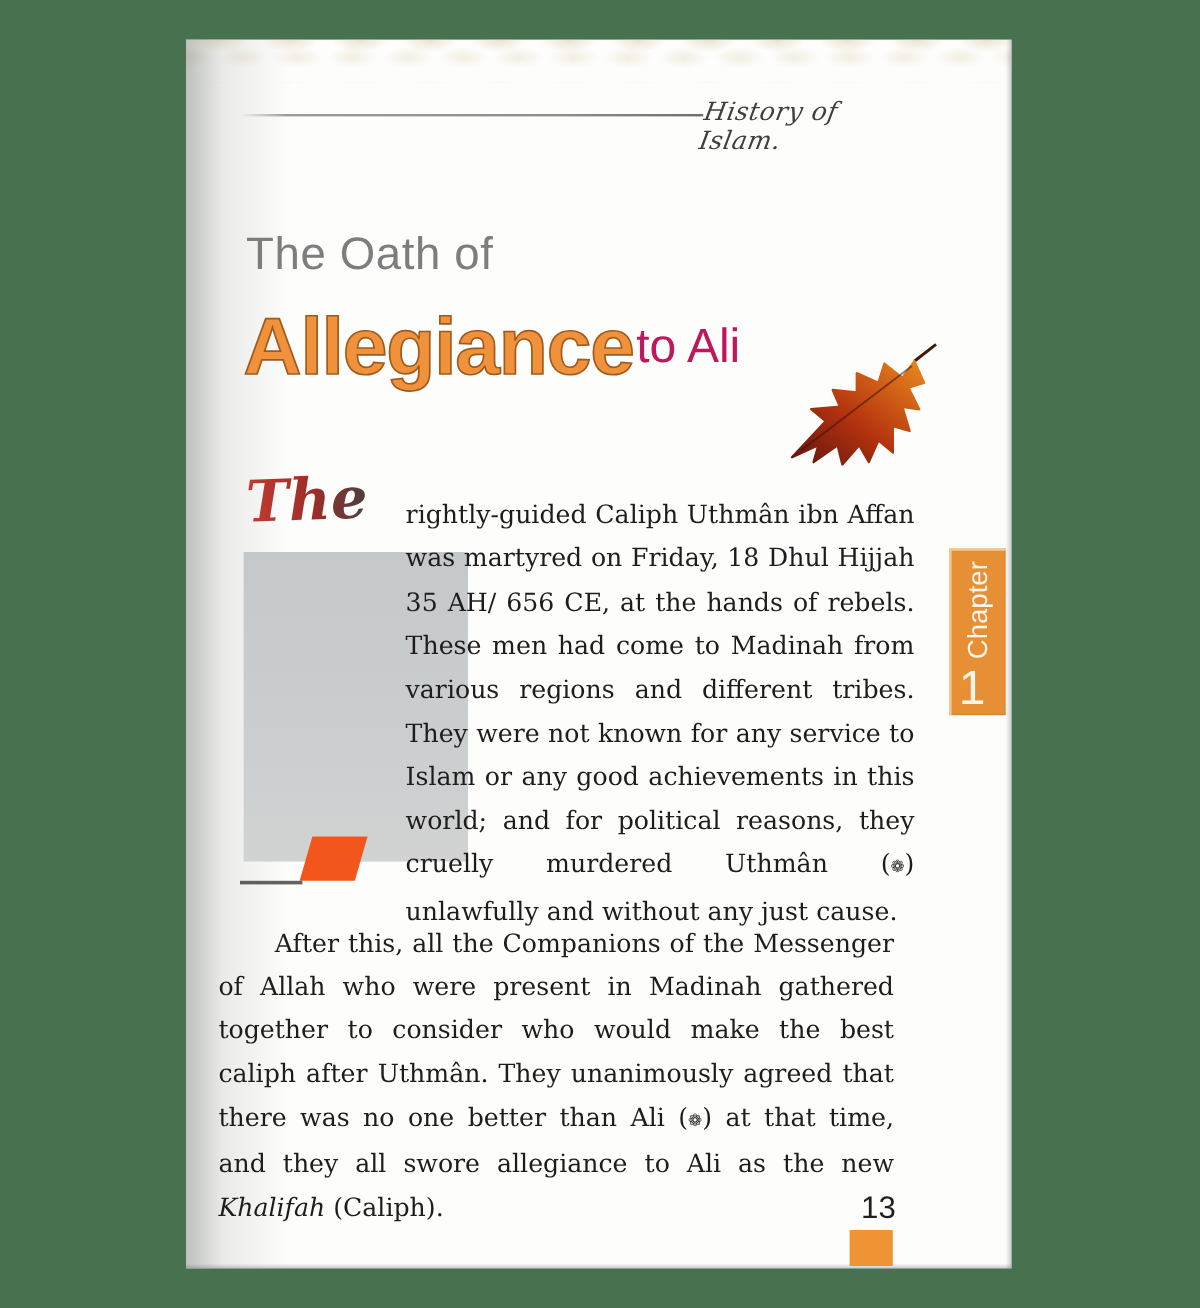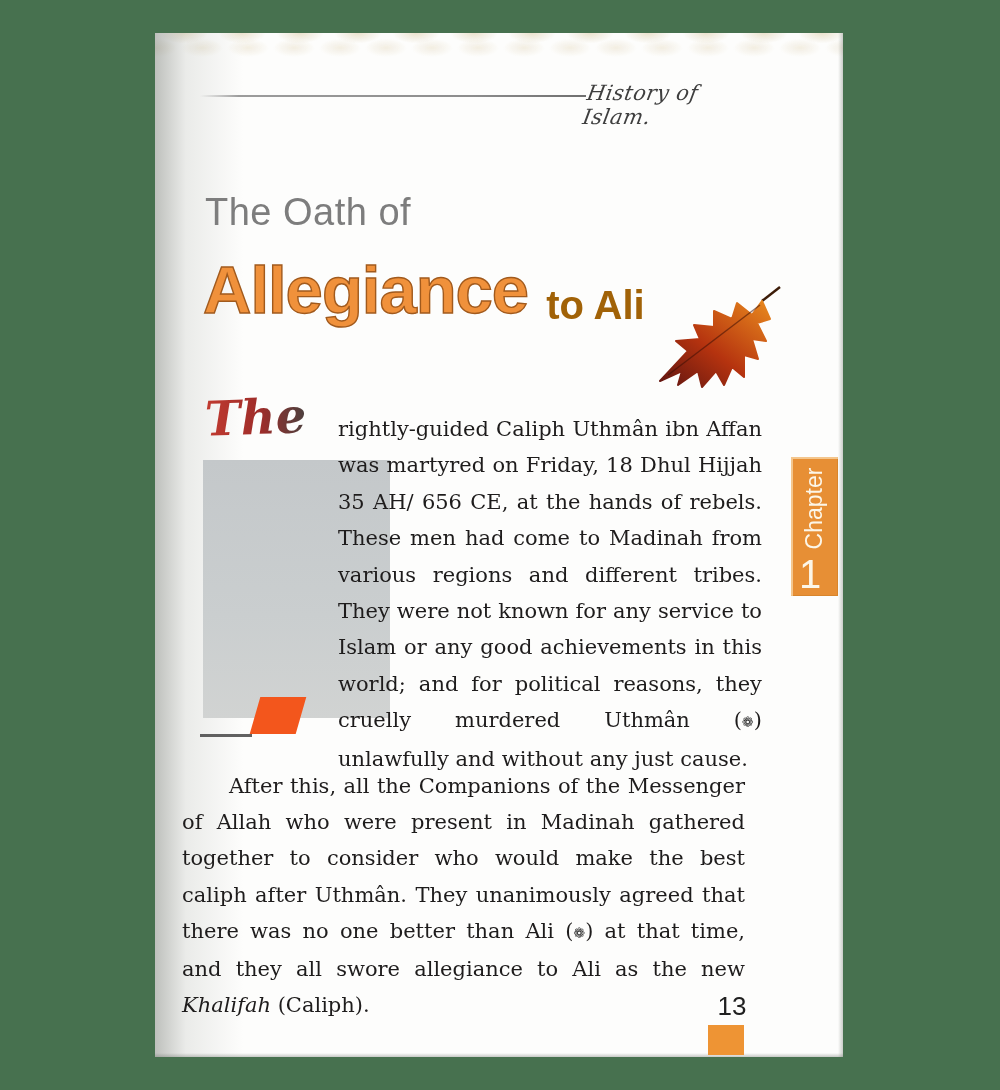--- a/index.html
+++ b/index.html
@@ -26,24 +26,24 @@
   
   .header-rule{position:absolute;left:45px;top:62px;width:386px;height:2px;
         background:linear-gradient(90deg,rgba(120,120,120,0),#9c9c9c 10%,#8d8d8d 70%,#6f6f6f);}
   .running{position:absolute;left:430px;top:48px;width:170px;
         font-family:"DejaVu Serif",serif;font-style:italic;font-size:21px;
         color:#3f3f3f;transform:skewX(-10deg);letter-spacing:.5px;}
 
   
   .title1{position:absolute;left:50px;top:158px;
         font-size:38px;color:#7d7d7d;letter-spacing:.5px;}
-  .title2{position:absolute;left:48px;top:218px;display:flex;align-items:flex-end;gap:18px;}
+  .title2{position:absolute;left:48px;top:218px;display:flex;align-items:center;gap:2px;}
   .allegiance{font-size:67px;font-weight:bold;color:#F0913B;letter-spacing:-1px;
         -webkit-text-stroke:1.4px #A15A1D;}
-  .toali{font-size:40px;color:#a16207;font-weight:bold;}
+  .toali{font-size:40px;color:#be185d;}
 
   
   .leaf{position:absolute;left:497px;top:252px;}
 
   
   .lead{position:absolute;left:50px;top:356px;
         font-family:"DejaVu Serif",serif;font-style:italic;font-weight:bold;font-size:48px;
         background:linear-gradient(90deg,#C23B30,#9E2D2A 55%,#4A403E);
         -webkit-background-clip:text;background-clip:text;color:transparent;
         transform:rotate(-2deg);}

